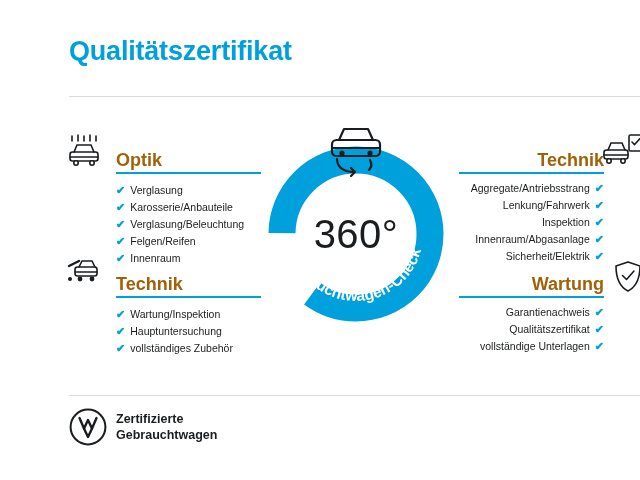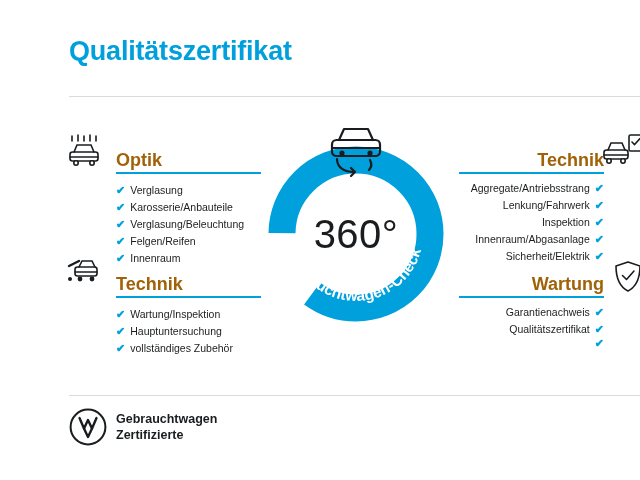--- a/index.html
+++ b/index.html
@@ -265,20 +265,21 @@
   <div class="list list-right" id="list-garantie">
     <div class="item">
         <span>Garantienachweis</span>
         <span class="check">✔</span>
       </div>
     <div class="item">
         <span>Qualitätszertifikat</span>
         <span class="check">✔</span>
       </div>
     <div class="item">
+        <span>vollständige Unterlagen</span>
         <span class="check">✔</span>
       </div>
   </div>
 
   <div id="badge">
     <svg width="176" height="176" viewBox="0 0 176 176">
       <defs>
         <path id="arcpath" d="M 21,88 A 67,67 0 0 0 155,88" fill="none"></path>
       </defs>
 
@@ -312,17 +313,17 @@
   <div id="vw-logo">
     <svg width="38" height="38" viewBox="0 0 38 38">
       <circle cx="19" cy="19" r="17.4" fill="none" stroke="#1a1d1f" stroke-width="2"></circle>
       <g fill="none" stroke="#1a1d1f" stroke-width="2.4" stroke-linejoin="round" stroke-linecap="round">
         <path d="M10.5,10 L15,20.5 L19,12 L23,20.5 L27.5,10"></path>
         <path d="M15,20.5 L19,29 L23,20.5"></path>
       </g>
     </svg>
   </div>
   <div class="footer-text">
+    <div>Zertifizierte</div>
     <div>Gebrauchtwagen</div>
-    <div>Zertifizierte</div>
   </div>
 
 </div>
 
 </body></html>

